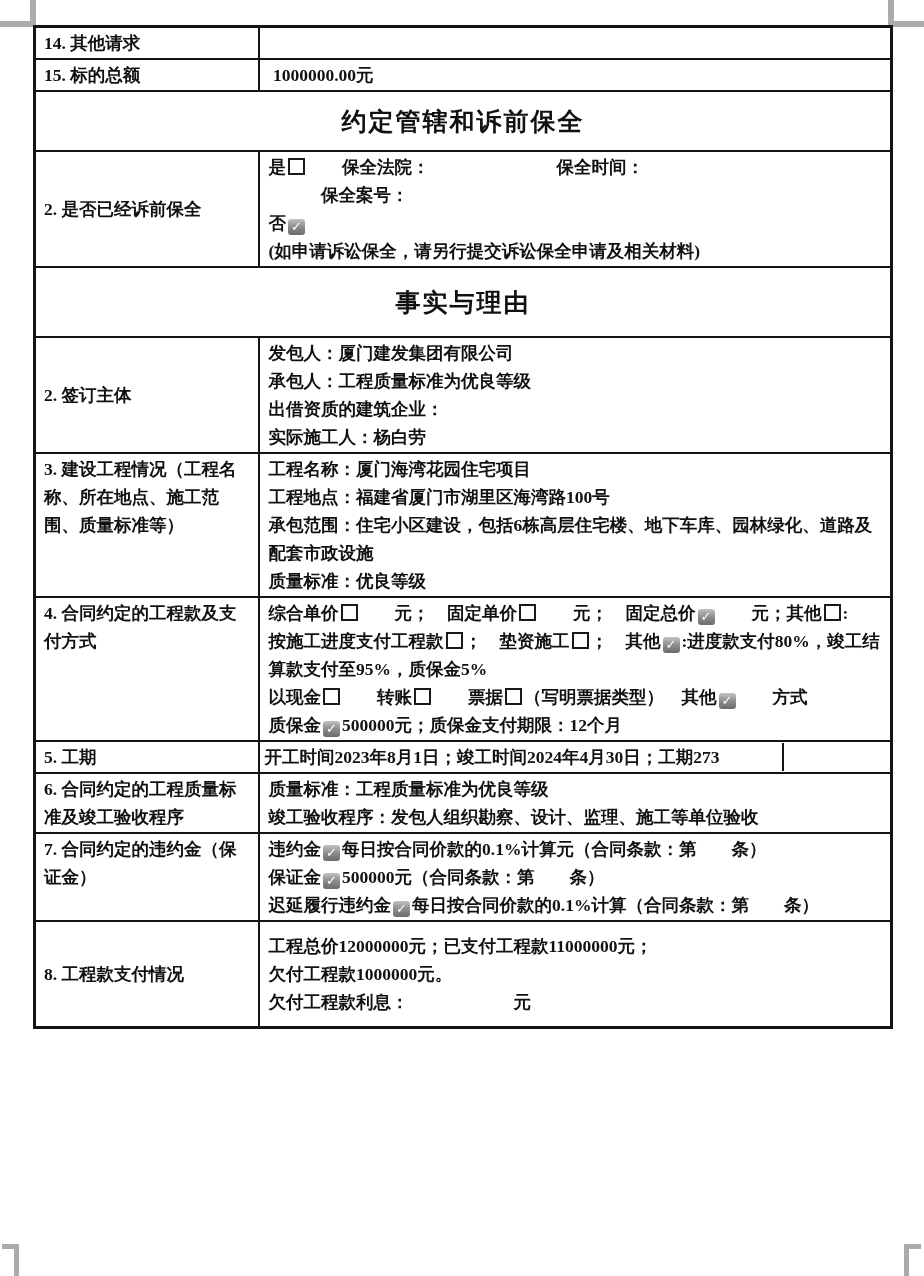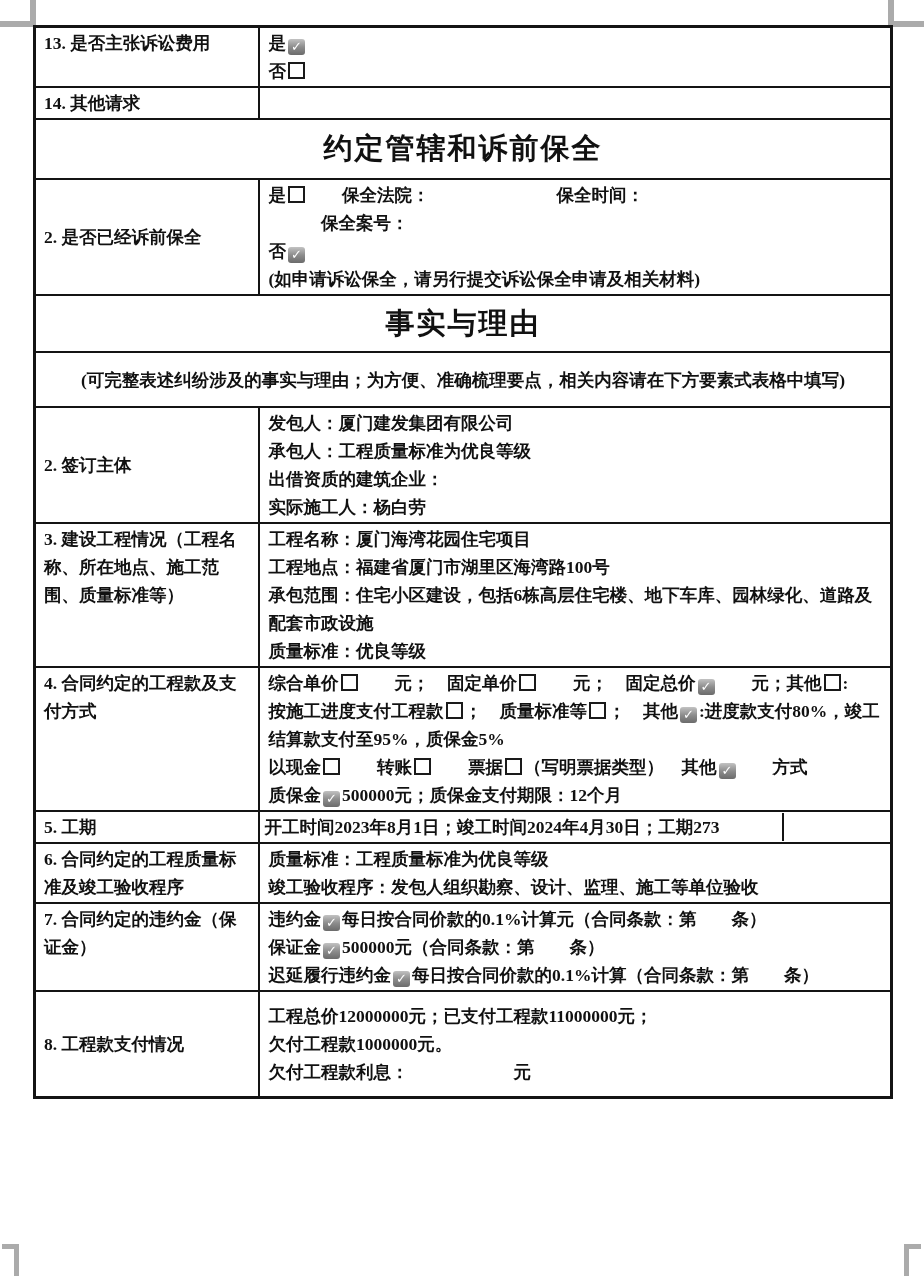--- a/index.html
+++ b/index.html
@@ -31,21 +31,21 @@
   }
   td.label-cell.vm{vertical-align:middle;}
   td.content-cell{
     vertical-align:middle;padding:1px 6px 1px 9px;
     font-size:17.5px;line-height:28px;
   }
   td.content-cell.vt{vertical-align:top;}
   .line{white-space:pre-wrap;min-height:28px;}
   td.section-cell{
     text-align:center;vertical-align:middle;
-    font-size:29px;letter-spacing:2px;padding:4px 0;
+    font-size:25px;letter-spacing:2px;padding:4px 0;
   }
   td.note-cell{
     text-align:center;vertical-align:middle;
     font-size:17.5px;padding:4px 2px;
   }
   
   .cb{display:inline-block;vertical-align:-2px;margin:0 2px;}
   .cb.checked{
     width:17px;height:16px;border-radius:3px;
     background:linear-gradient(180deg,#c2c2c2 0%,#8d8d8d 50%,#6b6b6b 100%);
@@ -72,50 +72,46 @@
 <div class="mark m-bl-v"></div>
 <div class="mark m-br-h"></div>
 <div class="mark m-br-v"></div>
 
 <table class="form">
   <colgroup>
     <col style="width:224px">
     <col style="width:633px">
   </colgroup>
   <tbody id="table-body">
-      <tr style="height: 57px;">
-        <td class="label-cell"><span>13. 是否主张诉讼费用</span></td>
-        <td class="content-cell vt">
-          <div class="line"><span>是</span><span class="cb checked">✓</span></div>
-          <div class="line"><span>否</span><span class="cb empty"></span></div>
-        </td>
-      </tr>
       <tr style="height: 26px; margin-left: 27px;">
         <td class="label-cell"><span>14. 其他请求</span></td>
         <td class="content-cell vt">
           <div class="line"></div>
+        </td>
+      </tr>
+      <tr style="height: 29px;">
+        <td class="label-cell"><span>15. 标的总额</span></td>
+        <td class="content-cell vt">
+          <div class="line"><span> 1000000.00元</span></div>
         </td>
       </tr>
       <tr style="height: 60px;">
         <td colspan="2" class="section-cell"><span>约定管辖和诉前保全</span></td>
       </tr>
       <tr style="height: 110px;">
         <td class="label-cell vm"><span>2. 是否已经诉前保全</span></td>
         <td class="content-cell">
           <div class="line"><span>是</span><span class="cb empty"></span><span>　　保全法院：　　　　　　　 保全时间：</span></div>
           <div class="line"><span>　　　保全案号：</span></div>
           <div class="line"><span>否</span><span class="cb checked">✓</span></div>
           <div class="line"><span>(如申请诉讼保全，请另行提交诉讼保全申请及相关材料)</span></div>
         </td>
       </tr>
-      <tr style="height: 57px;">
+      <tr style="height: 70px;">
         <td colspan="2" class="section-cell"><span>事实与理由</span></td>
-      </tr>
-      <tr style="height: 55px;">
-        <td colspan="2" class="note-cell"><span>(可完整表述纠纷涉及的事实与理由；为方便、准确梳理要点，相关内容请在下方要素式表格中填写)</span></td>
       </tr>
       <tr style="height: 114px;">
         <td class="label-cell vm"><span>2. 签订主体</span></td>
         <td class="content-cell">
           <div class="line"><span>发包人：厦门建发集团有限公司</span></div>
           <div class="line"><span>承包人：工程质量标准为优良等级</span></div>
           <div class="line"><span>出借资质的建筑企业：</span></div>
           <div class="line"><span>实际施工人：杨白劳</span></div>
         </td>
       </tr>
@@ -125,21 +121,21 @@
           <div class="line"><span>工程名称：厦门海湾花园住宅项目</span></div>
           <div class="line"><span>工程地点：福建省厦门市湖里区海湾路100号</span></div>
           <div class="line"><span>承包范围：住宅小区建设，包括6栋高层住宅楼、地下车库、园林绿化、道路及配套市政设施</span></div>
           <div class="line"><span>质量标准：优良等级</span></div>
         </td>
       </tr>
       <tr style="height: 144px;">
         <td class="label-cell"><span>4. 合同约定的工程款及支付方式</span></td>
         <td class="content-cell vt">
           <div class="line"><span>综合单价</span><span class="cb empty"></span><span>　　元；　固定单价</span><span class="cb empty"></span><span>　　元；　固定总价</span><span class="cb checked">✓</span><span>　　元；其他</span><span class="cb empty"></span><span>:</span></div>
-          <div class="line"><span>按施工进度支付工程款</span><span class="cb empty"></span><span>；　质量标准等</span><span class="cb empty"></span><span>；　其他</span><span class="cb checked">✓</span><span>:进度款支付80%，竣工结算款支付至95%，质保金5%</span></div>
+          <div class="line"><span>按施工进度支付工程款</span><span class="cb empty"></span><span>；　垫资施工</span><span class="cb empty"></span><span>；　其他</span><span class="cb checked">✓</span><span>:进度款支付80%，竣工结算款支付至95%，质保金5%</span></div>
           <div class="line"><span>以现金</span><span class="cb empty"></span><span>　　转账</span><span class="cb empty"></span><span>　　票据</span><span class="cb empty"></span><span>（写明票据类型）　其他</span><span class="cb checked">✓</span><span>　　方式</span></div>
           <div class="line"><span>质保金</span><span class="cb checked">✓</span><span>500000元；质保金支付期限：12个月</span></div>
         </td>
       </tr>
       <tr style="height: 29px;">
         <td class="label-cell"><span>5. 工期</span></td>
         <td class="content-cell split-cell">
           <div class="split">
             <div class="split-text line"><span>开工时间2023年8月1日；竣工时间2024年4月30日；工期273</span></div>
             <div class="split-empty"></div>

